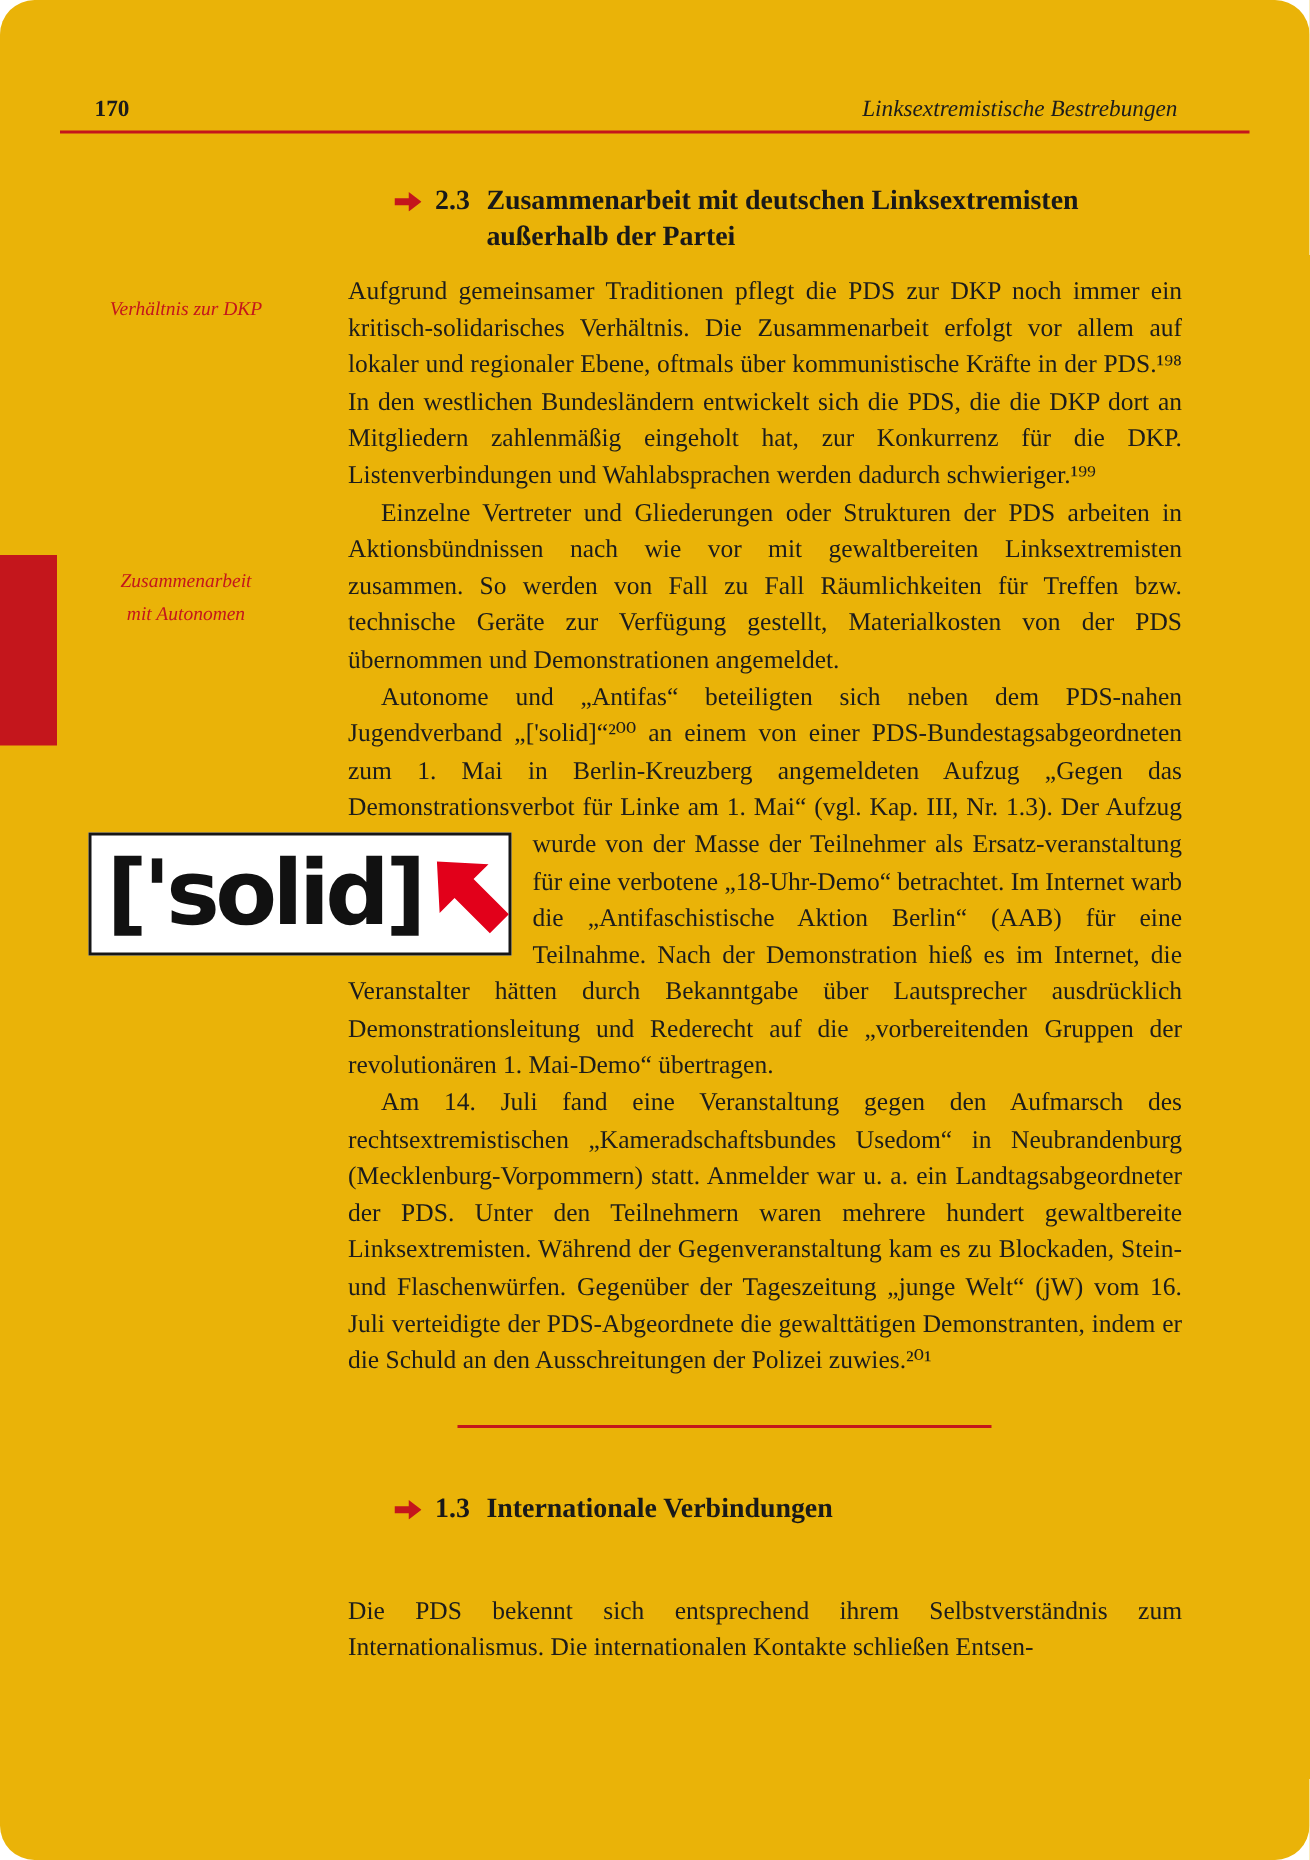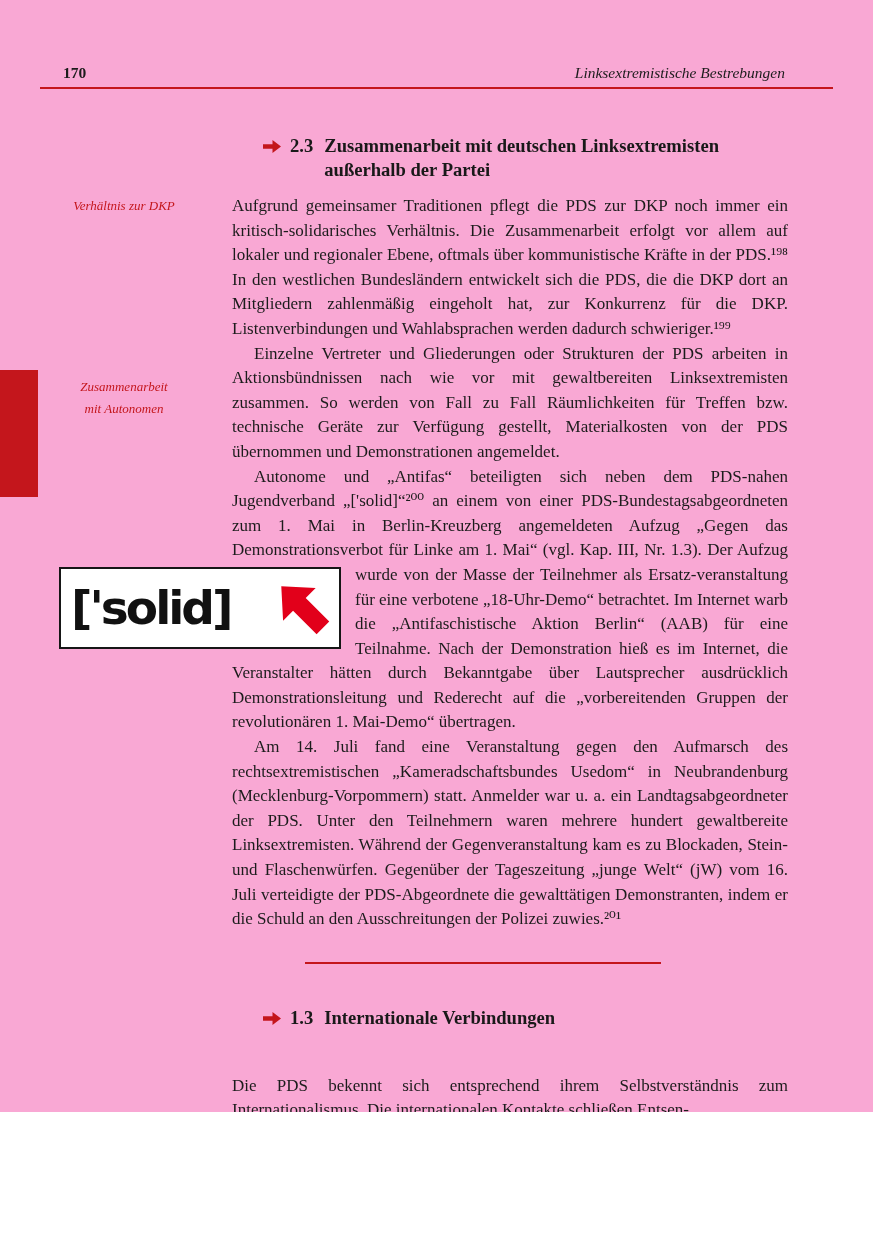--- a/index.html
+++ b/index.html
@@ -4,26 +4,27 @@
 <style>
   :root {
     --accent: #c4161c;
     --logo-red: #e2001a;
   }
   * { box-sizing: border-box; }
   html, body { margin: 0; padding: 0; background: #ffffff; }
   .page {
     position: relative;
     width: 873px;
-    height: 1112px;
+    height: 1240px;
     margin: 0 auto;
-    background: #f9a8d4;
+    background: #eab308;
     overflow: hidden;
     font-family: "Liberation Serif", "DejaVu Serif", serif;
     color: #1c1c1c;
+    border-radius: 23px;
   }
 
   
   .running-header {
     position: absolute;
     top: 64px; left: 63px; right: 88px;
     display: flex;
     justify-content: space-between;
     align-items: baseline;
     font-size: 15.5px;
@@ -54,21 +55,21 @@
     font-size: 13px;
     line-height: 21.5px;
     text-align: center;
   }
   .note-1 { top: 195px; }
   .note-2 { top: 376px; }
 
   
   .content {
     position: absolute;
-    left: 232px; top: 12px;
+    left: 232px; top: 0;
     width: 556px;
     font-size: 17px;
     line-height: 24.6px;
     text-align: justify;
   }
 
   .section-heading {
     display: flex;
     align-items: flex-start;
     margin: 0;
@@ -104,21 +105,21 @@
     background: #ffffff;
     display: flex;
     align-items: center;
     justify-content: space-between;
     padding: 0 4px 0 10px;
     text-indent: 0;
   }
   .solid-text {
     font-family: "DejaVu Sans", "Liberation Sans", sans-serif;
     font-weight: bold;
-    font-size: 47px;
+    font-size: 60px;
     letter-spacing: -3px;
     line-height: 1;
     color: #111111;
     white-space: nowrap;
   }
   .solid-arrow { width: 64px; height: 64px; flex: 0 0 auto; }
   .solid-arrow svg { display: block; width: 64px; height: 64px; }
 
   .separator-rule {
     width: 356px; height: 2px;

